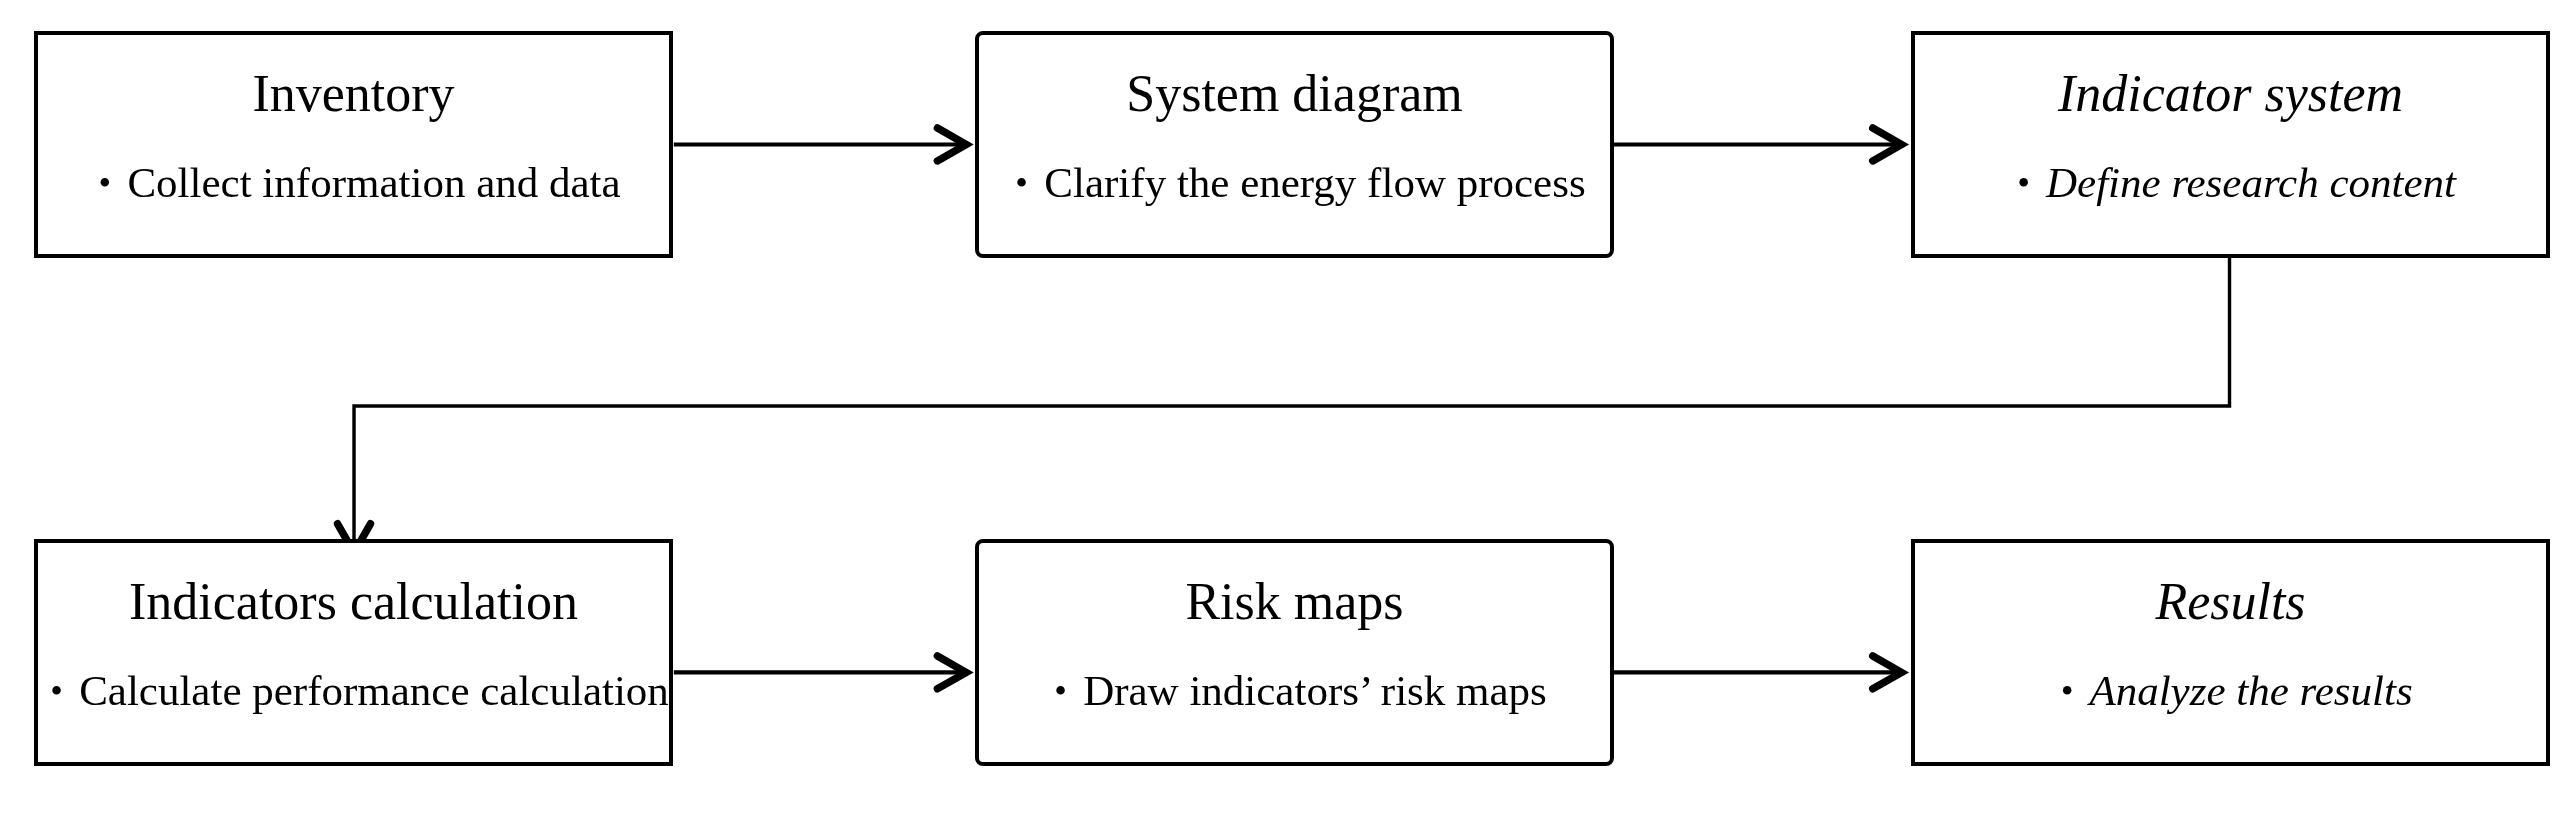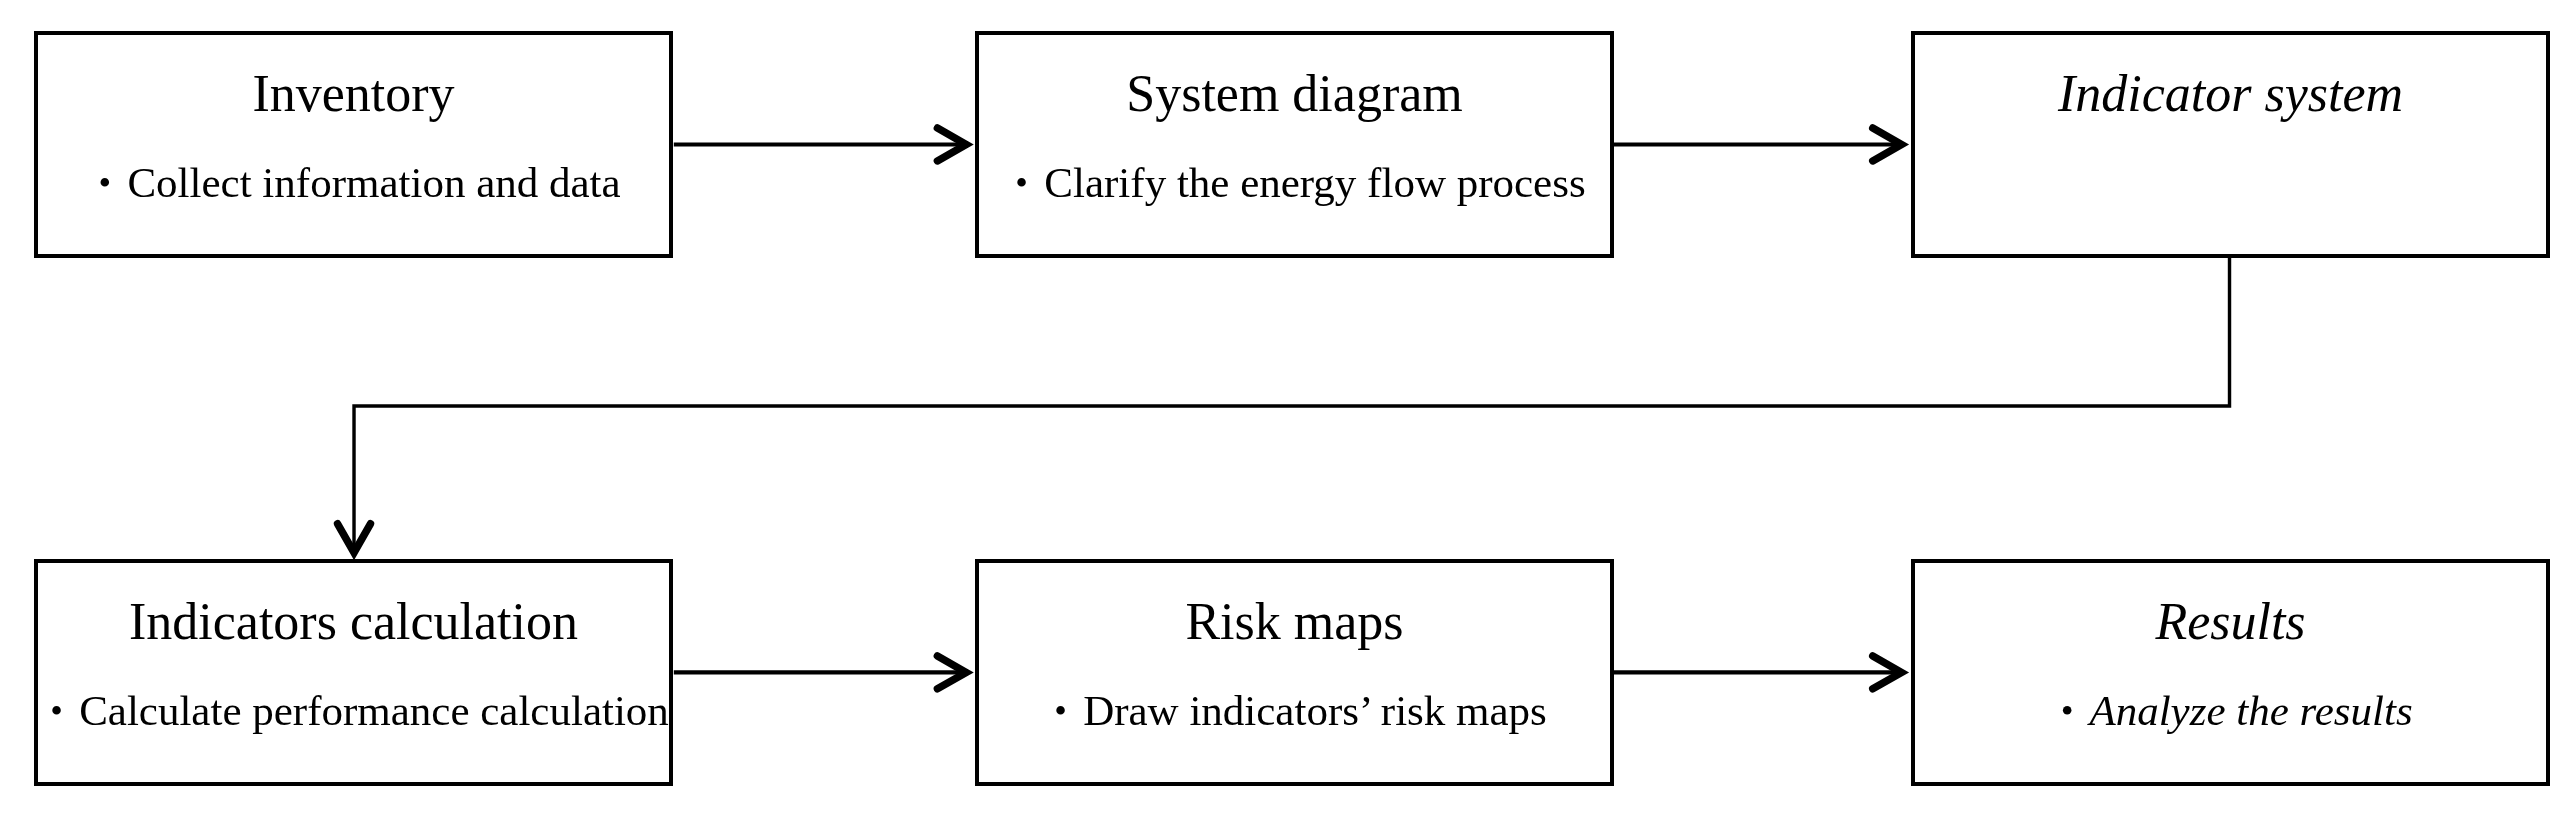--- a/index.html
+++ b/index.html
@@ -27,24 +27,24 @@
   .node {
     position: absolute;
     width: 639px;
     height: 227px;
     box-sizing: border-box;
     border: 4.8px solid #000000;
     background: #ffffff;
     text-align: center;
   }
   .c1 { left: 34px; }
-  .c2 { left: 975px; }
+  .c2 { left: 975px; border-radius: 8px; }
   .c3 { left: 1911px; font-style: italic; }
   .r1 { top: 31px; }
-  .r2 { top: 559px; }
+  .r2 { top: 539px; }
   .node-title {
     margin-top: 33px;
     font-size: 52px;
     line-height: 1;
     white-space: nowrap;
   }
   .node-bullet {
     margin-top: 41px;
     font-size: 43px;
     line-height: 1;
@@ -112,20 +112,23 @@
 
   <div class="node r1 c2">
     <div class="node-title">System diagram</div>
     <div class="node-bullet">
       <span class="bullet-marker">•</span><span>Clarify the energy flow process</span>
     </div>
   </div>
 
   <div class="node r1 c3">
     <div class="node-title">Indicator system</div>
+    <div class="node-bullet">
+      <span class="bullet-marker">•</span><span>Define research content</span>
+    </div>
   </div>
 
   <div class="node r2 c1">
     <div class="node-title">Indicators calculation</div>
     <div class="node-bullet">
       <span class="bullet-marker">•</span><span>Calculate performance calculation</span>
     </div>
   </div>
 
   <div class="node r2 c2">

